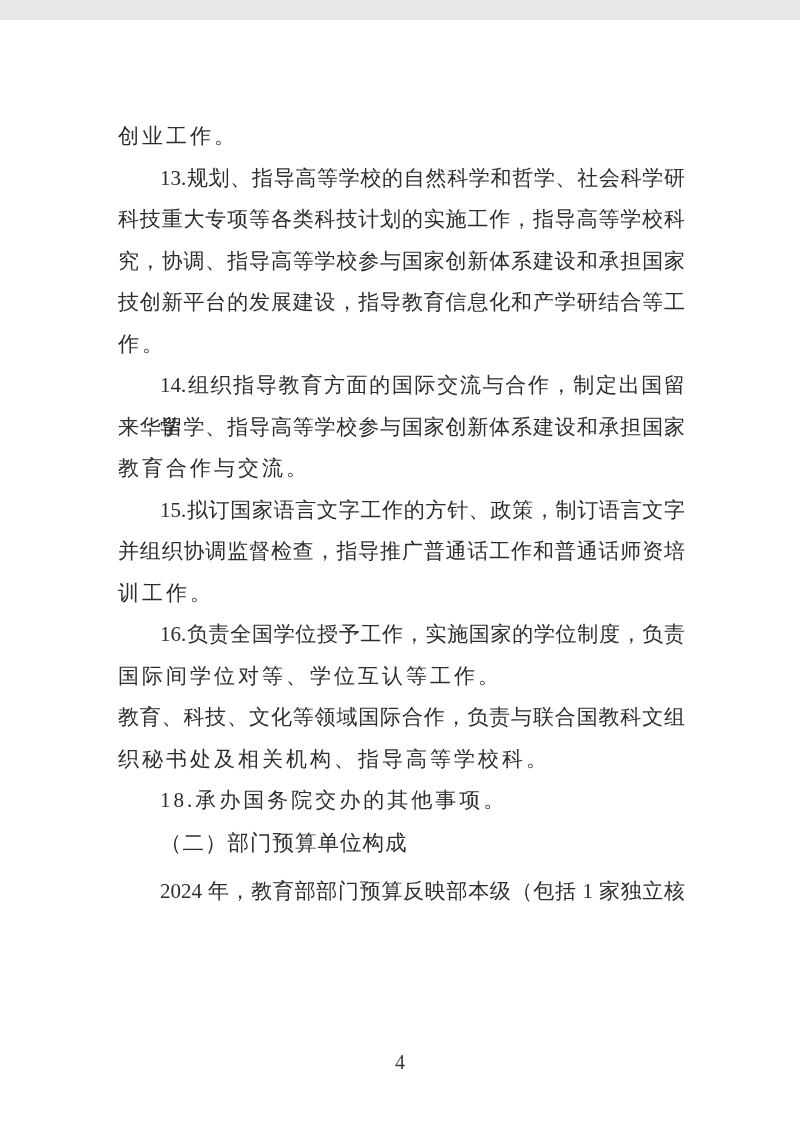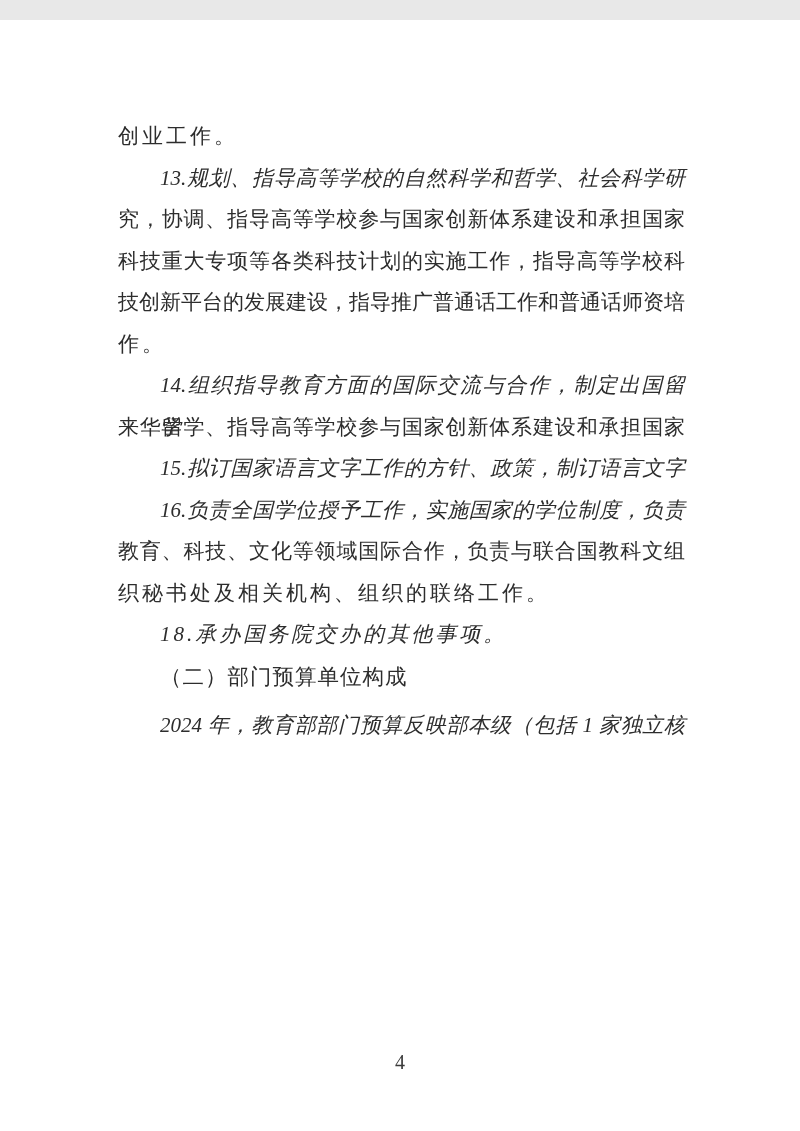--- a/index.html
+++ b/index.html
@@ -35,21 +35,20 @@
     text-align-last: justify;
   }
   
   .end {
     text-align: left;
     letter-spacing: 3px;
   }
   
   .indent {
     padding-left: 42px;
-    font-style: italic;
   }
   .fill.indent {
     width: 525px; 
   }
   .heading {
     font-weight: normal;
     font-size: 21.5px;
     line-height: 41.5px;
     height: 41.5px;
     padding-left: 42px;
@@ -71,30 +70,34 @@
   }
 </style>
 </head>
 <body>
 
 <div class="doc-page">
   <div class="text-col">
 
     <div class="line end">创业工作。</div>
     <div class="line fill indent">13.规划、指导高等学校的自然科学和哲学、社会科学研</div>
+    <div class="line fill">科技重大专项等各类科技计划的实施工作，指导高等学校科</div>
     <div class="line fill">究，协调、指导高等学校参与国家创新体系建设和承担国家</div>
-    <div class="line fill">科技重大专项等各类科技计划的实施工作，指导高等学校科</div>
-    <div class="line fill">技创新平台的发展建设，指导推广普通话工作和普通话师资培</div>
+    <div class="line fill">技创新平台的发展建设，指导教育信息化和产学研结合等工</div>
     <div class="line end">作。</div>
     <div class="line fill indent">14.组织指导教育方面的国际交流与合作，制定出国留学、</div>
     <div class="line fill">来华留学、指导高等学校参与国家创新体系建设和承担国家</div>
+    <div class="line end">教育合作与交流。</div>
     <div class="line fill indent">15.拟订国家语言文字工作的方针、政策，制订语言文字</div>
+    <div class="line fill">并组织协调监督检查，指导推广普通话工作和普通话师资培</div>
+    <div class="line end">训工作。</div>
     <div class="line fill indent">16.负责全国学位授予工作，实施国家的学位制度，负责</div>
+    <div class="line end">国际间学位对等、学位互认等工作。</div>
     <div class="line fill">教育、科技、文化等领域国际合作，负责与联合国教科文组</div>
-    <div class="line end">织秘书处及相关机构、组织的联络工作。</div>
+    <div class="line end">织秘书处及相关机构、指导高等学校科。</div>
     <div class="line end indent">18.承办国务院交办的其他事项。</div>
 
     <div class="heading">（二）部门预算单位构成</div>
 
     <div class="line fill indent closing">2024 年，教育部部门预算反映部本级（包括 1 家独立核</div>
 
   </div>
 
   <div class="page-number">4</div>
 </div>

